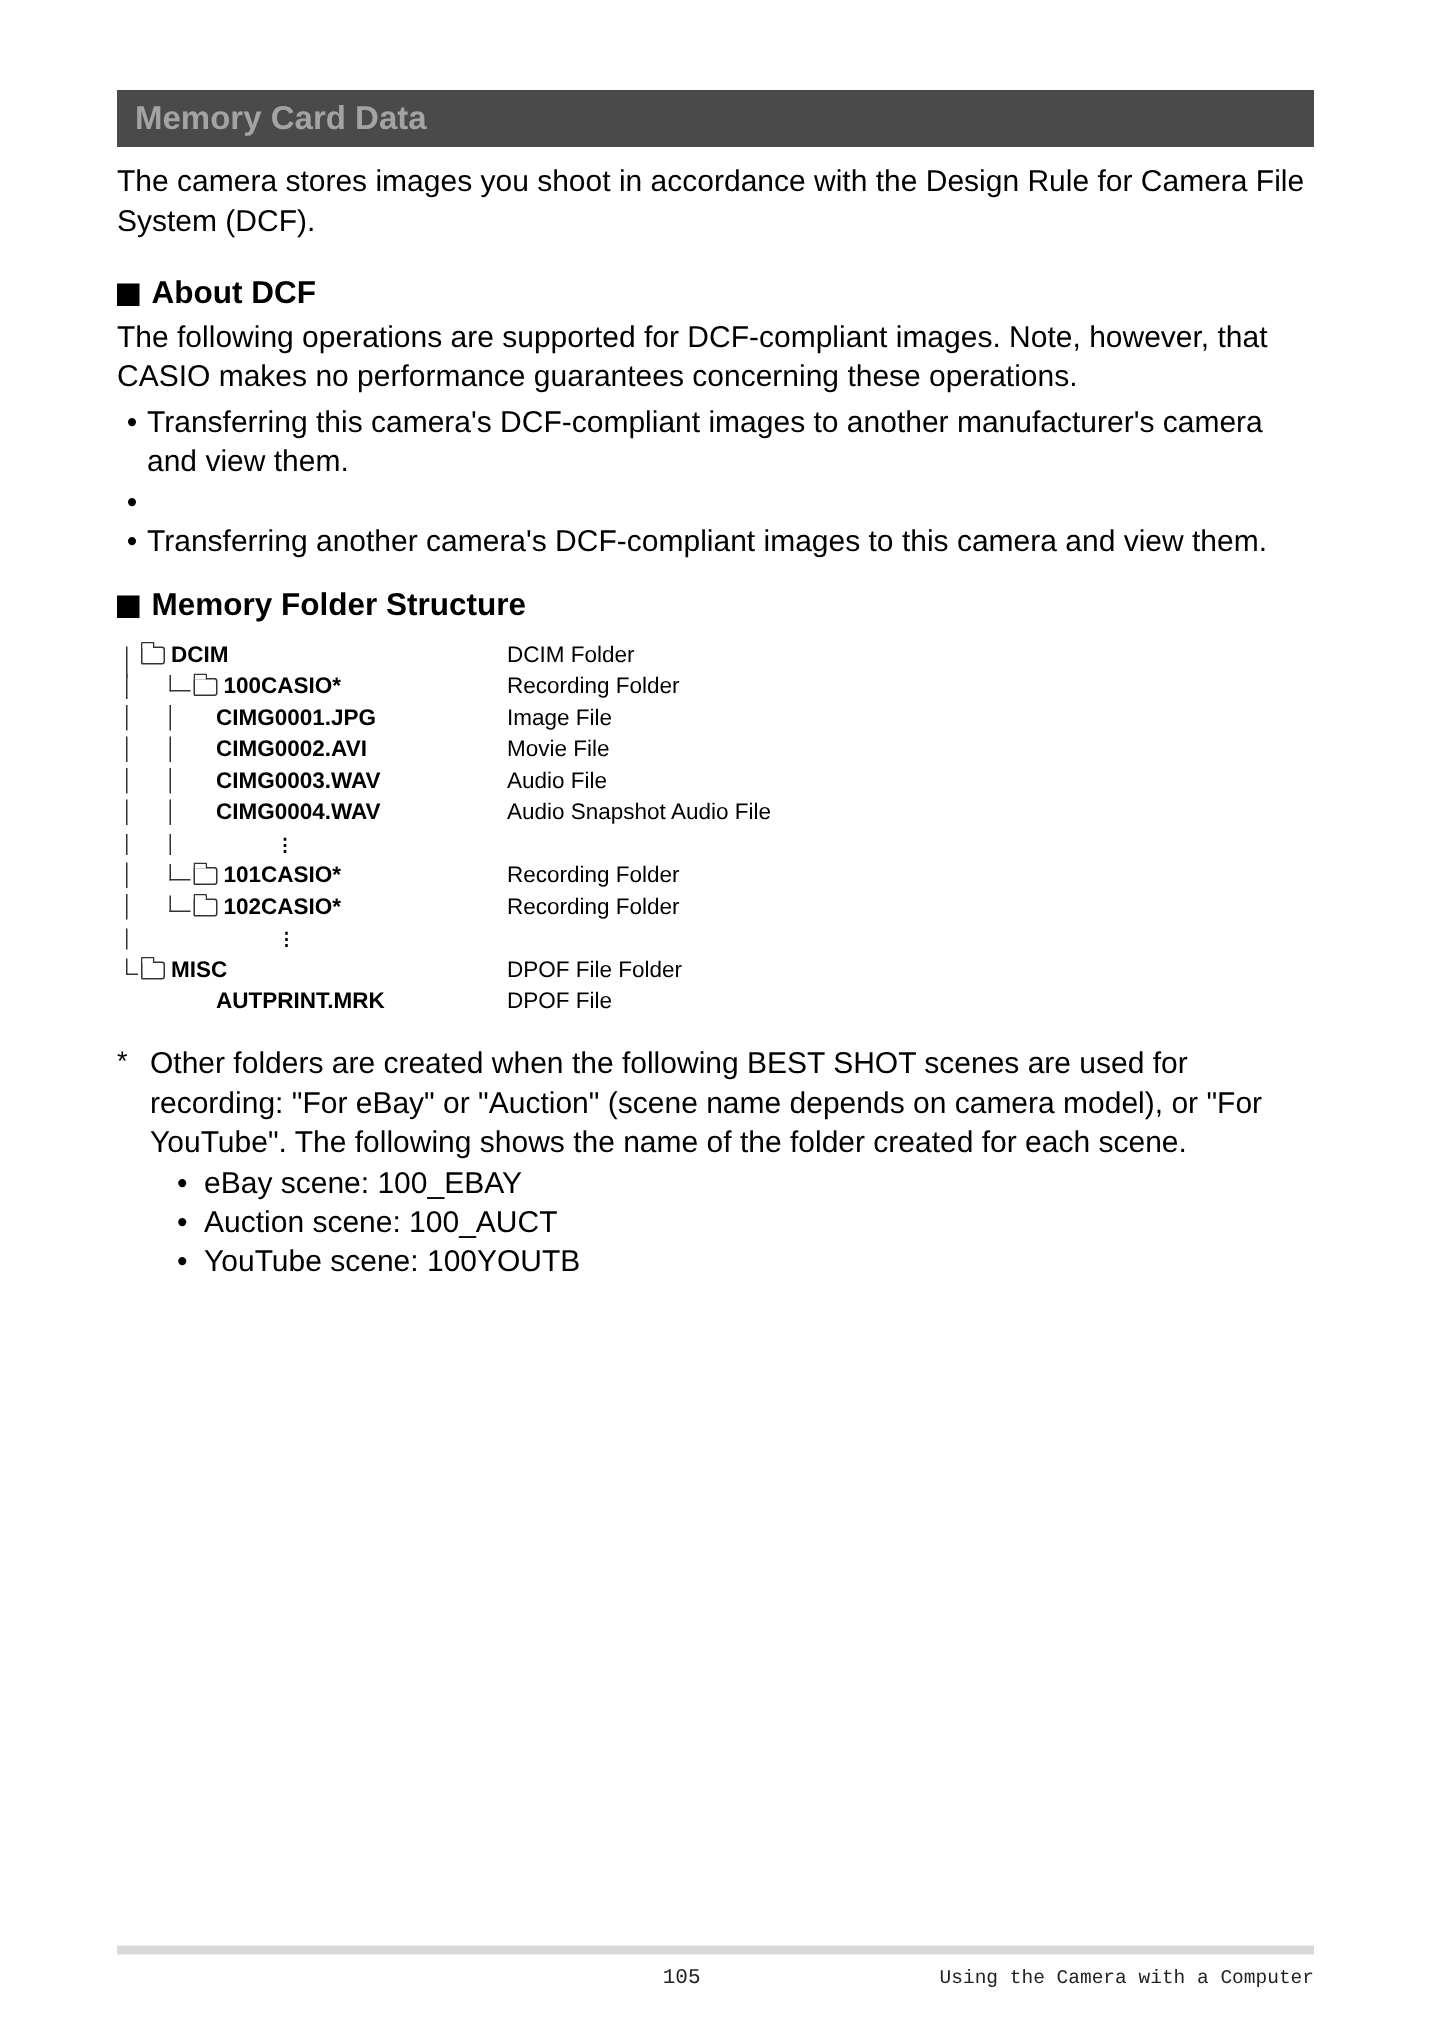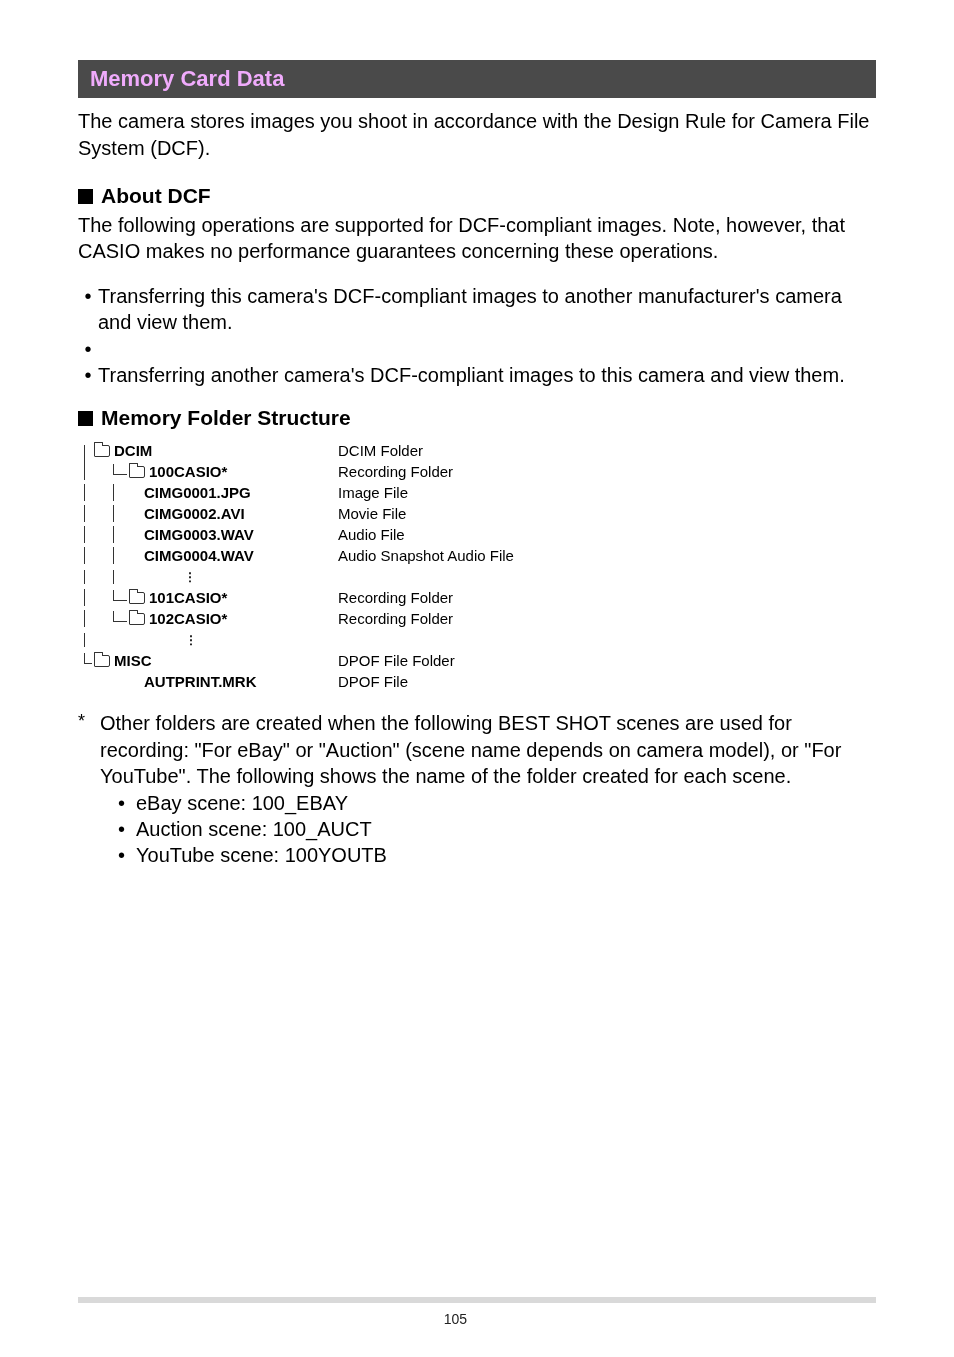--- a/index.html
+++ b/index.html
@@ -7,21 +7,21 @@
       width: 954px;
       height: 1357px;
       font-family: Arial, Helvetica, sans-serif;
       background: #fff;
       position: relative;
       padding: 60px 78px 40px 78px;
       color: #000;
     }
     .section-bar {
       background: #4a4a4a;
-      color: #f0abfc;
+      color: #a3a3a3;
       font-weight: bold;
       font-size: 22px;
       padding: 6px 12px;
     }
     .intro {
       font-size: 20px;
       line-height: 1.35;
       margin-bottom: 22px;
       margin-top: 10px;
     }
@@ -36,21 +36,21 @@
     .sub-heading .bullet-sq {
       display: inline-block;
       width: 15px;
       height: 15px;
       background: #000;
       margin-right: 8px;
     }
     .paragraph {
       font-size: 20px;
       line-height: 1.32;
-      margin-bottom: 18px;
+      margin-bottom: 4px;
     }
     .list {
       font-size: 20px;
       line-height: 1.32;
       margin-bottom: 18px;
     }
     .list .item {
       display: flex;
     }
     .list .item .dot {
@@ -116,20 +116,21 @@
     }
     .footer-line {
       height: 6px;
       background: #d9d9d9;
       margin-bottom: 8px;
     }
     .footer-text {
       display: flex;
       font-size: 14px;
       color: #222;
+      font-family: Liberation Mono, monospace;
     }
     .footer-page { width: 50%; text-align: right; padding-right: 10px; }
     .footer-section { width: 50%; text-align: right; font-size: 13px; }
     .conn {
       display: inline-block;
       border-left: 1px solid #333;
       border-bottom: 1px solid #333;
       width: 14px;
       height: 11px;
       margin-bottom: 4px;
@@ -243,14 +244,15 @@
         <span class="dot">•</span>
         <span>YouTube scene: 100YOUTB</span>
       </div>
   </div>
 </div>
 
 <div class="footer">
   <div class="footer-line"></div>
   <div class="footer-text">
     <div class="footer-page">105</div>
+    <div class="footer-section">Using the Camera with a Computer</div>
   </div>
 </div>
 
 </body></html>

